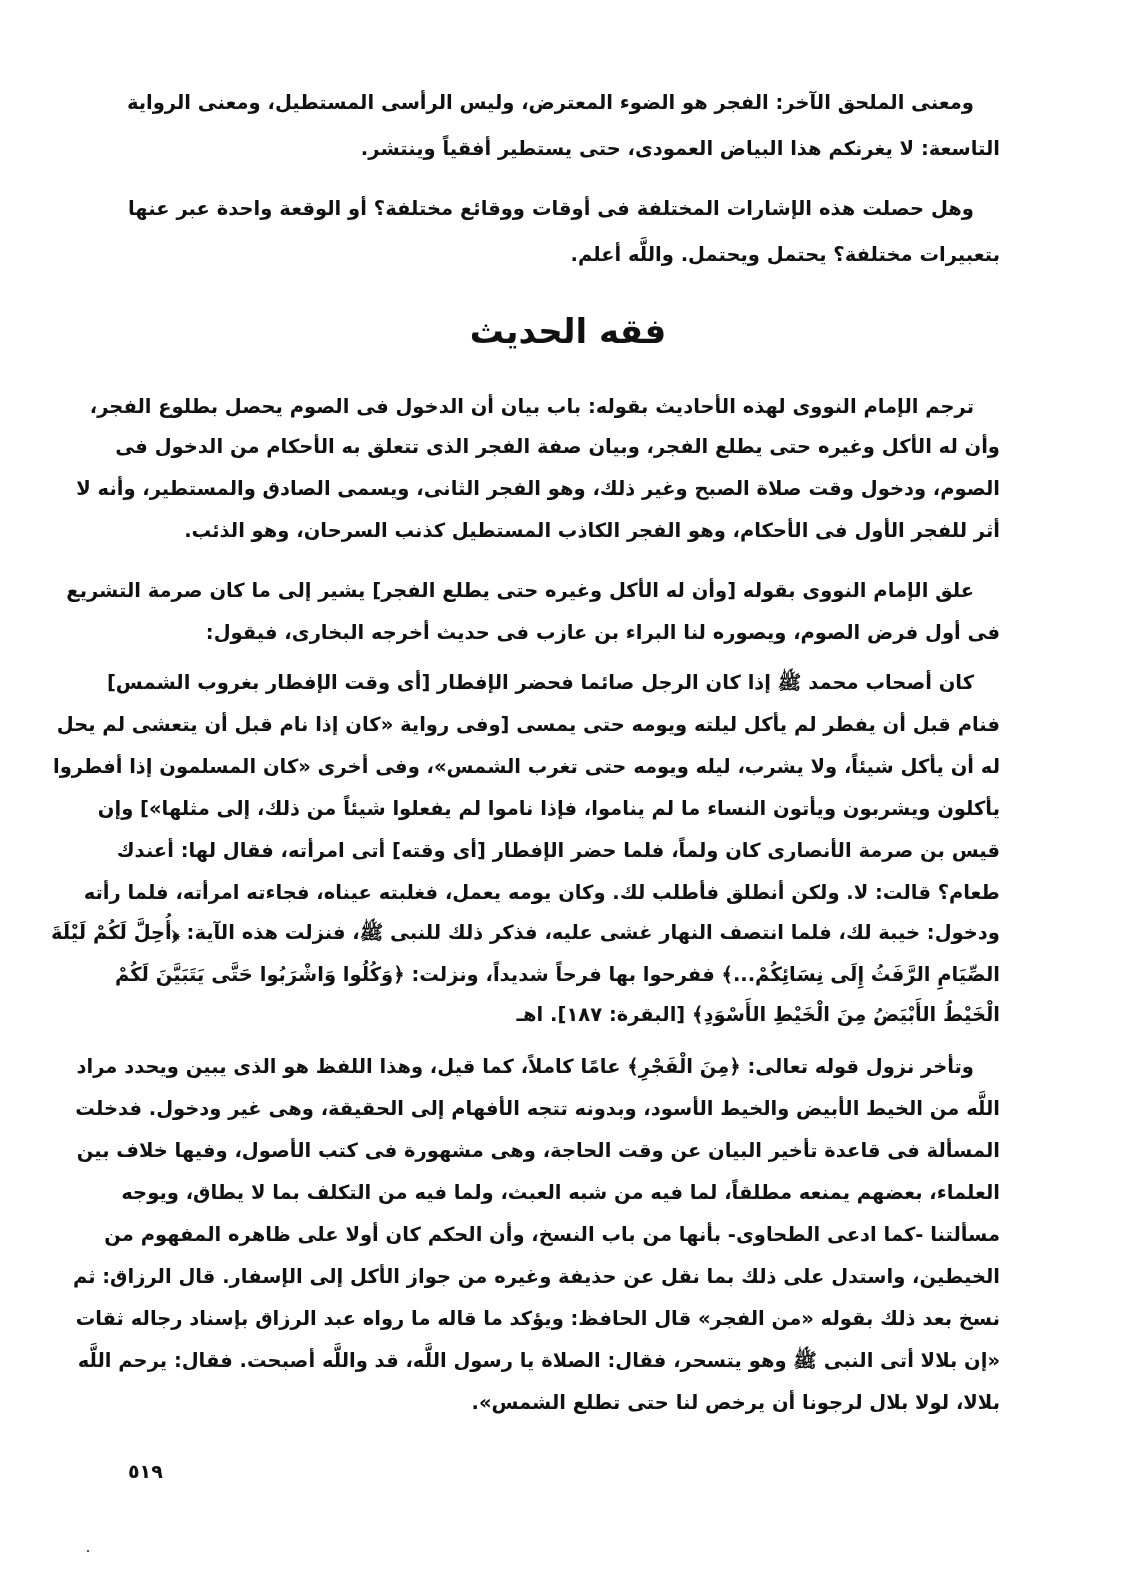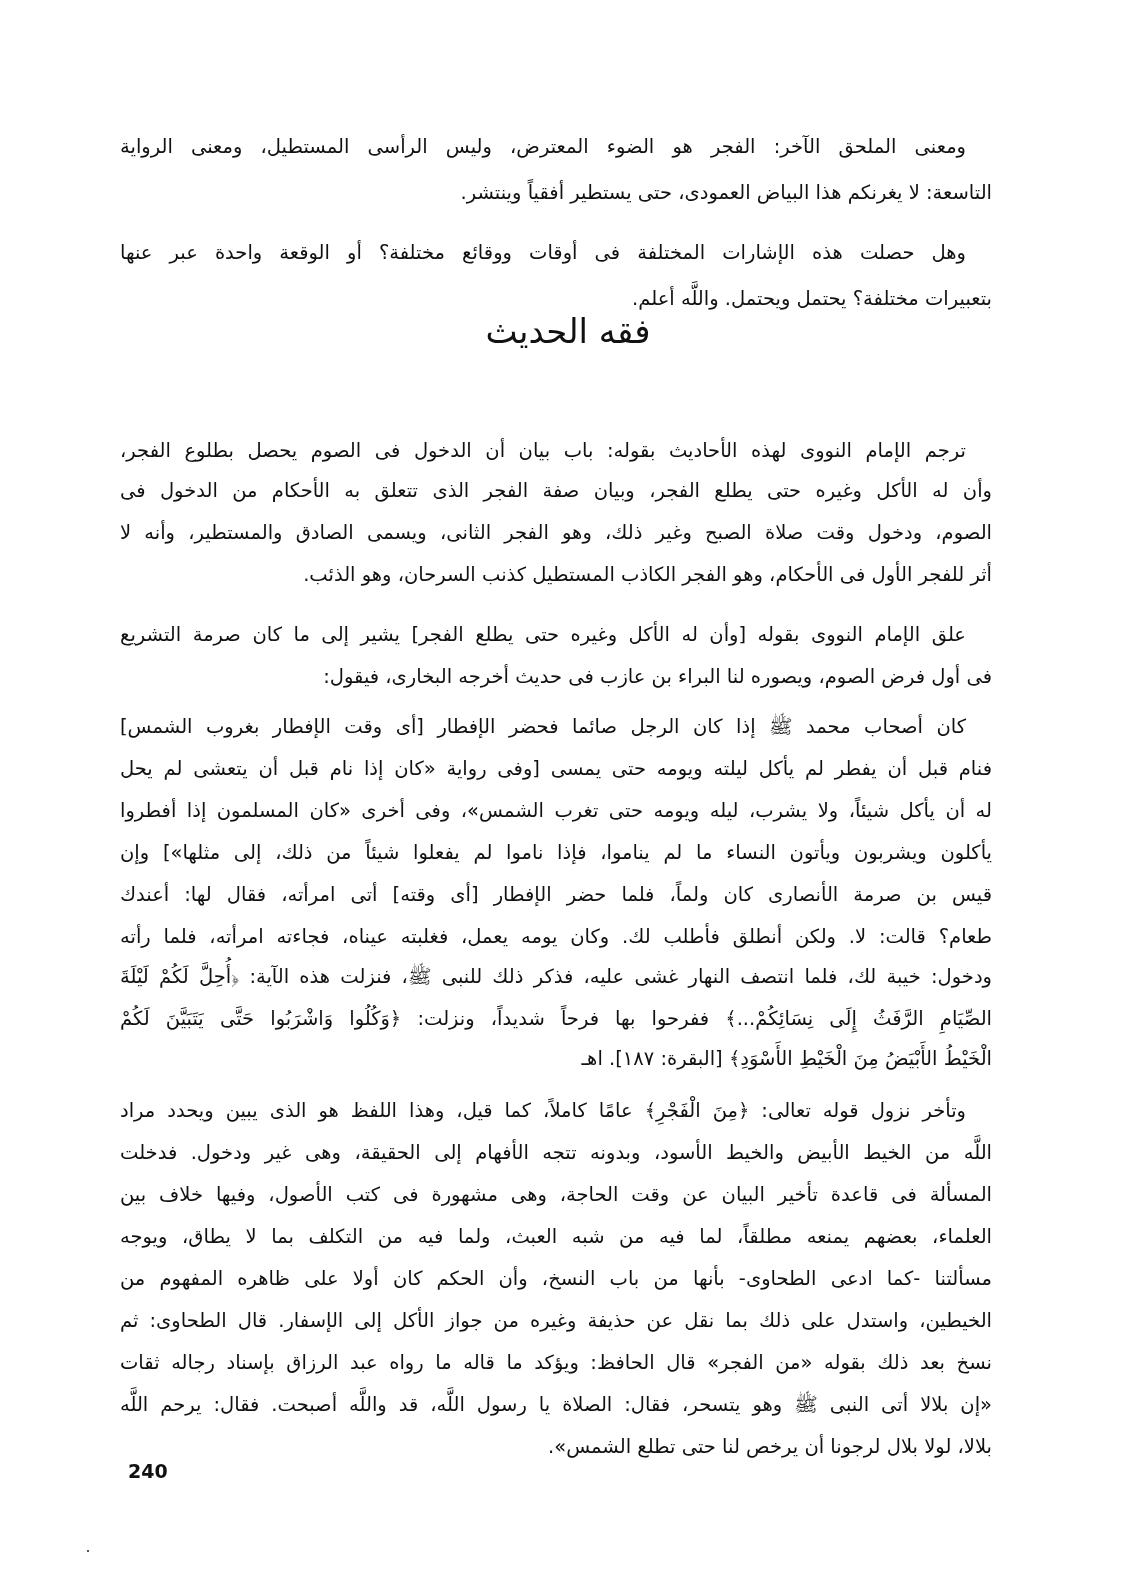--- a/index.html
+++ b/index.html
@@ -17,47 +17,46 @@
     }
     .page {
       position: absolute;
       left: 132px;
       top: 0;
       width: 872px;
       direction: rtl;
     }
     .line {
       position: absolute;
-      right: 12px;
+      right: 4px;
       width: 872px;
       height: 38px;
       font-size: 19.5px;
       line-height: 38px;
-      font-weight: normal;
+      font-weight: bold;
       white-space: nowrap;
       text-align: justify;
       text-align-last: justify;
       letter-spacing: -0.2px;
-      margin-top: 44px;
     }
     .line.last {
       text-align-last: right;
     }
     .line.indent {
       padding-right: 26px;
       box-sizing: border-box;
     }
     .heading {
       position: absolute;
       left: 0;
       width: 872px;
       top: 306px;
       text-align: center;
       font-size: 34px;
-      font-weight: normal;
+      font-weight: bold;
       line-height: 50px;
     }
     .page-number {
       position: absolute;
       left: 128px;
       top: 1460px;
       font-size: 19px;
       font-weight: bold;
       direction: rtl;
     }
@@ -97,21 +96,21 @@
   <div class="line" style="top:874px">طعام؟ قالت: لا. ولكن أنطلق فأطلب لك. وكان يومه يعمل، فغلبته عيناه، فجاءته امرأته، فلما رأته</div>
   <div class="line" style="top:914px">ودخول: خيبة لك، فلما انتصف النهار غشى عليه، فذكر ذلك للنبى ﷺ، فنزلت هذه الآية: ﴿أُحِلَّ لَكُمْ لَيْلَةَ</div>
   <div class="line" style="top:956px">الصِّيَامِ الرَّفَثُ إِلَى نِسَائِكُمْ...﴾ ففرحوا بها فرحاً شديداً، ونزلت: ﴿وَكُلُوا وَاشْرَبُوا حَتَّى يَتَبَيَّنَ لَكُمْ</div>
   <div class="line last" style="top:996px">الْخَيْطُ الأَبْيَضُ مِنَ الْخَيْطِ الأَسْوَدِ﴾ [البقرة: ١٨٧]. اهـ</div>
 
   <div class="line indent" style="top:1048px">وتأخر نزول قوله تعالى: ﴿مِنَ الْفَجْرِ﴾ عامًا كاملاً، كما قيل، وهذا اللفظ هو الذى يبين ويحدد مراد</div>
   <div class="line" style="top:1090px">اللَّه من الخيط الأبيض والخيط الأسود، وبدونه تتجه الأفهام إلى الحقيقة، وهى غير ودخول. فدخلت</div>
   <div class="line" style="top:1132px">المسألة فى قاعدة تأخير البيان عن وقت الحاجة، وهى مشهورة فى كتب الأصول، وفيها خلاف بين</div>
   <div class="line" style="top:1174px">العلماء، بعضهم يمنعه مطلقاً، لما فيه من شبه العبث، ولما فيه من التكلف بما لا يطاق، ويوجه</div>
   <div class="line" style="top:1216px">مسألتنا -كما ادعى الطحاوى- بأنها من باب النسخ، وأن الحكم كان أولا على ظاهره المفهوم من</div>
-  <div class="line" style="top:1258px">الخيطين، واستدل على ذلك بما نقل عن حذيفة وغيره من جواز الأكل إلى الإسفار. قال الطحاوى: ثم</div>
+  <div class="line" style="top:1258px">الخيطين، واستدل على ذلك بما نقل عن حذيفة وغيره من جواز الأكل إلى الإسفار. قال الرزاق: ثم</div>
   <div class="line" style="top:1300px">نسخ بعد ذلك بقوله «من الفجر» قال الحافظ: ويؤكد ما قاله ما رواه عبد الرزاق بإسناد رجاله ثقات</div>
   <div class="line" style="top:1342px">«إن بلالا أتى النبى ﷺ وهو يتسحر، فقال: الصلاة يا رسول اللَّه، قد واللَّه أصبحت. فقال: يرحم اللَّه</div>
   <div class="line last" style="top:1384px">بلالا، لولا بلال لرجونا أن يرخص لنا حتى تطلع الشمس».</div>
 </div>
 
-<div class="page-number">240</div>
+<div class="page-number">٥١٩</div>
 
 <div class="speck" style="left:87px; top:1550px;"></div>
 
 </body></html>

